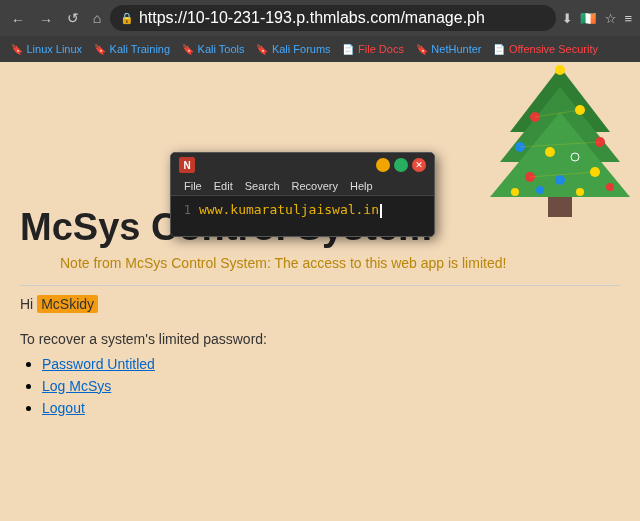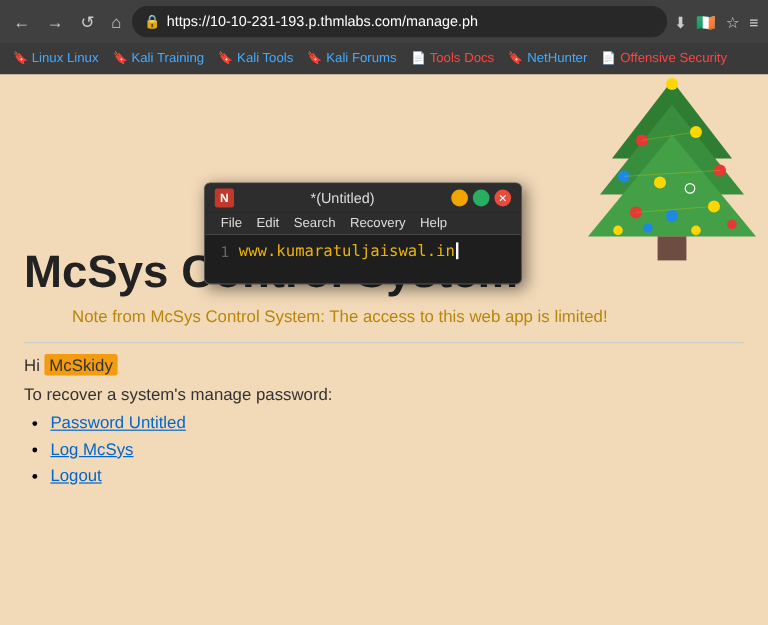--- a/index.html
+++ b/index.html
@@ -30,21 +30,21 @@
       display: flex;
       align-items: center;
       flex: 1;
       background: #282828;
       border-radius: 15px;
       padding: 3px 10px;
       gap: 5px;
       height: 26px;
     }
     .lock-icon { color: #aaa; font-size: 11px; }
-    .address-text { color: #ddd; font-size: 12px; flex: 1; }
+    .address-text { color: #ddd; font-size: 16px; flex: 1; }
     .address-text span { color: #fff; }
     .nav-icons { display: flex; gap: 4px; align-items: center; }
     .nav-icon-btn { background: none; border: none; color: #ccc; font-size: 13px; cursor: pointer; padding: 2px; }
 
     
     .bookmarks-bar {
       display: flex;
       align-items: center;
       background: #3a3a3a;
       padding: 2px 6px;
@@ -198,21 +198,21 @@
       margin-left: 40px;
     }
     .page-divider {
       border: none;
       border-top: 1px solid #ccc;
       margin: 14px 0 10px 0;
     }
     .page-hi {
       font-size: 14px;
       color: #333;
-      margin-bottom: 8px;
+      margin-bottom: 19px;
     }
     .highlight {
       background: #f39c12;
       color: #333;
       padding: 1px 4px;
       border-radius: 2px;
     }
     .page-para {
       font-size: 14px;
       color: #333;
@@ -263,21 +263,21 @@
     <div class="bookmark-item kali-icon">
       <span class="bookmark-icon">🔖</span>
       <span>Kali Tools</span>
     </div>
     <div class="bookmark-item kali-icon">
       <span class="bookmark-icon">🔖</span>
       <span>Kali Forums</span>
     </div>
     <div class="bookmark-item docs-icon">
       <span class="bookmark-icon">📄</span>
-      <span>Tools Docs</span>
+      <span>File Docs</span>
     </div>
     <div class="bookmark-item nh-icon">
       <span class="bookmark-icon">🔖</span>
       <span>NetHunter</span>
     </div>
     <div class="bookmark-item os-icon">
       <span class="bookmark-icon">📄</span>
       <span>Offensive Security</span>
     </div>
   </div>
@@ -313,21 +313,20 @@
       <line x1="40" y1="85" x2="120" y2="80" stroke="#ffd700" stroke-width="0.5" opacity="0.4"></line>
       <line x1="50" y1="115" x2="115" y2="110" stroke="#ffd700" stroke-width="0.5" opacity="0.4"></line>
     </svg>
   </div>
 
   <div class="editor-window">
     <div class="editor-titlebar">
       <div class="editor-title-icon">
         <span>N</span>
       </div>
-      <span class="editor-title-text">*(Untitled)</span>
       <div class="editor-window-btns">
         <button class="win-btn win-btn-min"></button>
         <button class="win-btn win-btn-max"></button>
         <button class="win-btn win-btn-close">✕</button>
       </div>
     </div>
     <div class="editor-menubar">
       <span class="editor-menu-item">File</span>
       <span class="editor-menu-item">Edit</span>
       <span class="editor-menu-item">Search</span>
@@ -345,21 +344,21 @@
   <h1 class="page-title">McSys Control System</h1>
 
   <p class="page-note">Note from McSys Control System: The access to this web app is limited!</p>
 
   <hr class="page-divider">
 
   <p class="page-hi">
     <span>Hi </span><span class="highlight">McSkidy</span>
   </p>
 
-  <p class="page-para">To recover a system's manage password:</p>
+  <p class="page-para">To recover a system's limited password:</p>
 
   <ul class="page-links">
     <li>
       <a>Password Untitled</a>
     </li>
     <li>
       <a>Log McSys</a>
     </li>
     <li>
       <a>Logout</a>

